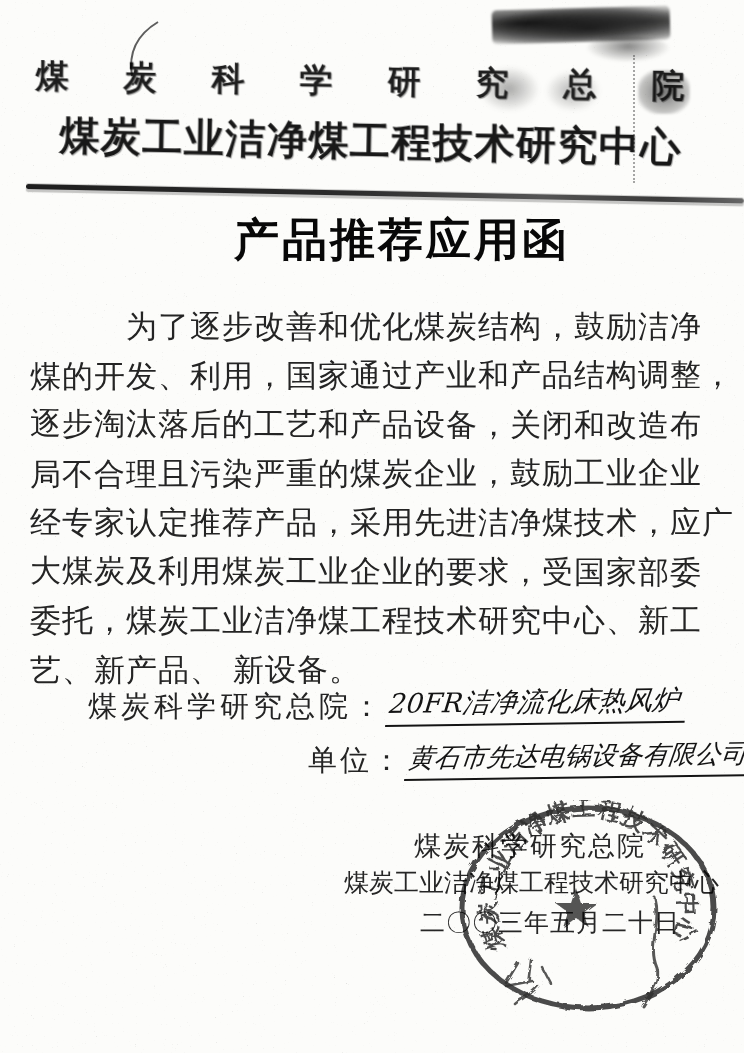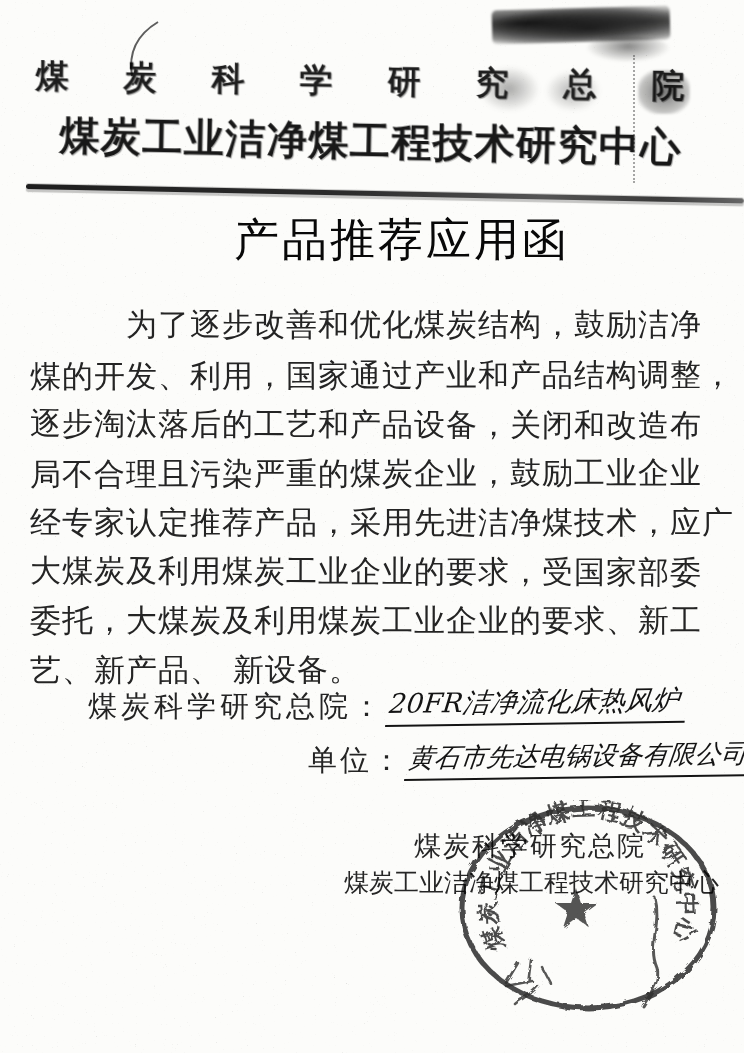--- a/index.html
+++ b/index.html
@@ -54,29 +54,29 @@
   .rule{
     left:26px;top:184px;width:718px;height:5px;border-radius:3px;
     background:linear-gradient(90deg,#1e1e1e 0%,#2c2c2c 45%,#555 72%,#3a3a3a 88%,#666 100%);
     transform:rotate(1.15deg);transform-origin:left center;
     box-shadow:0 3px 1px rgba(70,70,70,.3), 0 -1px 0 rgba(70,70,70,.25);
     filter:blur(.4px);
   }
 
   
   .title{
-    left:234px;top:210px;font-size:45px;font-weight:normal;letter-spacing:3px;
+    left:234px;top:210px;font-size:45px;font-weight:bold;letter-spacing:3px;
     filter:blur(.3px) contrast(1.2);
   }
 
   
   .body-block{left:30px;top:302px;width:700px;font-size:31px;line-height:49px;letter-spacing:1px;
     color:#242424;}
   .body-block .line{white-space:nowrap;}
-  .body-block .line:first-child{text-indent:96px;font-family:Liberation Mono, monospace;}
+  .body-block .line:first-child{text-indent:96px;}
   .body-block .line:nth-child(2n){transform:rotate(-0.15deg);}
   .body-block .line:nth-child(3n){transform:rotate(0.15deg);}
 
   
   .field-product{left:88px;top:686px;font-size:29px;letter-spacing:4px;color:#242424;}
   .field-unit{left:308px;top:741px;font-size:29px;letter-spacing:3px;color:#242424;}
   .hand{
     display:inline-block;font-size:27px;letter-spacing:0;
     font-style:italic;color:#141414;
     border-bottom:2.5px solid #141414;
@@ -122,34 +122,35 @@
 
   <div class="abs title">产品推荐应用函</div>
 
   <div class="abs body-block">
     <div class="line">为了逐步改善和优化煤炭结构，鼓励洁净</div>
     <div class="line">煤的开发、利用，国家通过产业和产品结构调整，</div>
     <div class="line">逐步淘汰落后的工艺和产品设备，关闭和改造布</div>
     <div class="line">局不合理且污染严重的煤炭企业，鼓励工业企业</div>
     <div class="line">经专家认定推荐产品，采用先进洁净煤技术，应广</div>
     <div class="line">大煤炭及利用煤炭工业企业的要求，受国家部委</div>
-    <div class="line">委托，大煤炭及利用煤炭工业企业的要求、新工</div>
+    <div class="line">委托，煤炭工业洁净煤工程技术研究中心、新工</div>
     <div class="line">艺、新产品、 新设备。</div>
   </div>
 
   <div class="abs field-product">
     <span>煤炭科学研究总院：</span><span class="hand product">20FR洁净流化床热风炉</span>
   </div>
 
   <div class="abs field-unit">
     <span>单位：</span><span class="hand unit">黄石市先达电锅设备有限公司</span>
   </div>
 
   <div class="abs sig1">煤炭科学研究总院</div>
   <div class="abs sig2">煤炭工业洁净煤工程技术研究中心</div>
+  <div class="abs sigdate">二〇〇三年五月二十日</div>
 
   <svg class="abs seal" viewBox="0 0 280 220">
     <defs>
       <filter id="rough" x="-10%" y="-10%" width="120%" height="120%">
         <feTurbulence type="fractalNoise" baseFrequency="0.12" numOctaves="2" result="n"></feTurbulence>
         <feDisplacementMap in="SourceGraphic" in2="n" scale="5"></feDisplacementMap>
       </filter>
       <path id="sealArc" d="M 56.6 146.9 A 92 92 0 1 1 223.4 146.9" fill="none"></path>
     </defs>
     <g filter="url(#rough)" stroke="#161616" fill="none">

